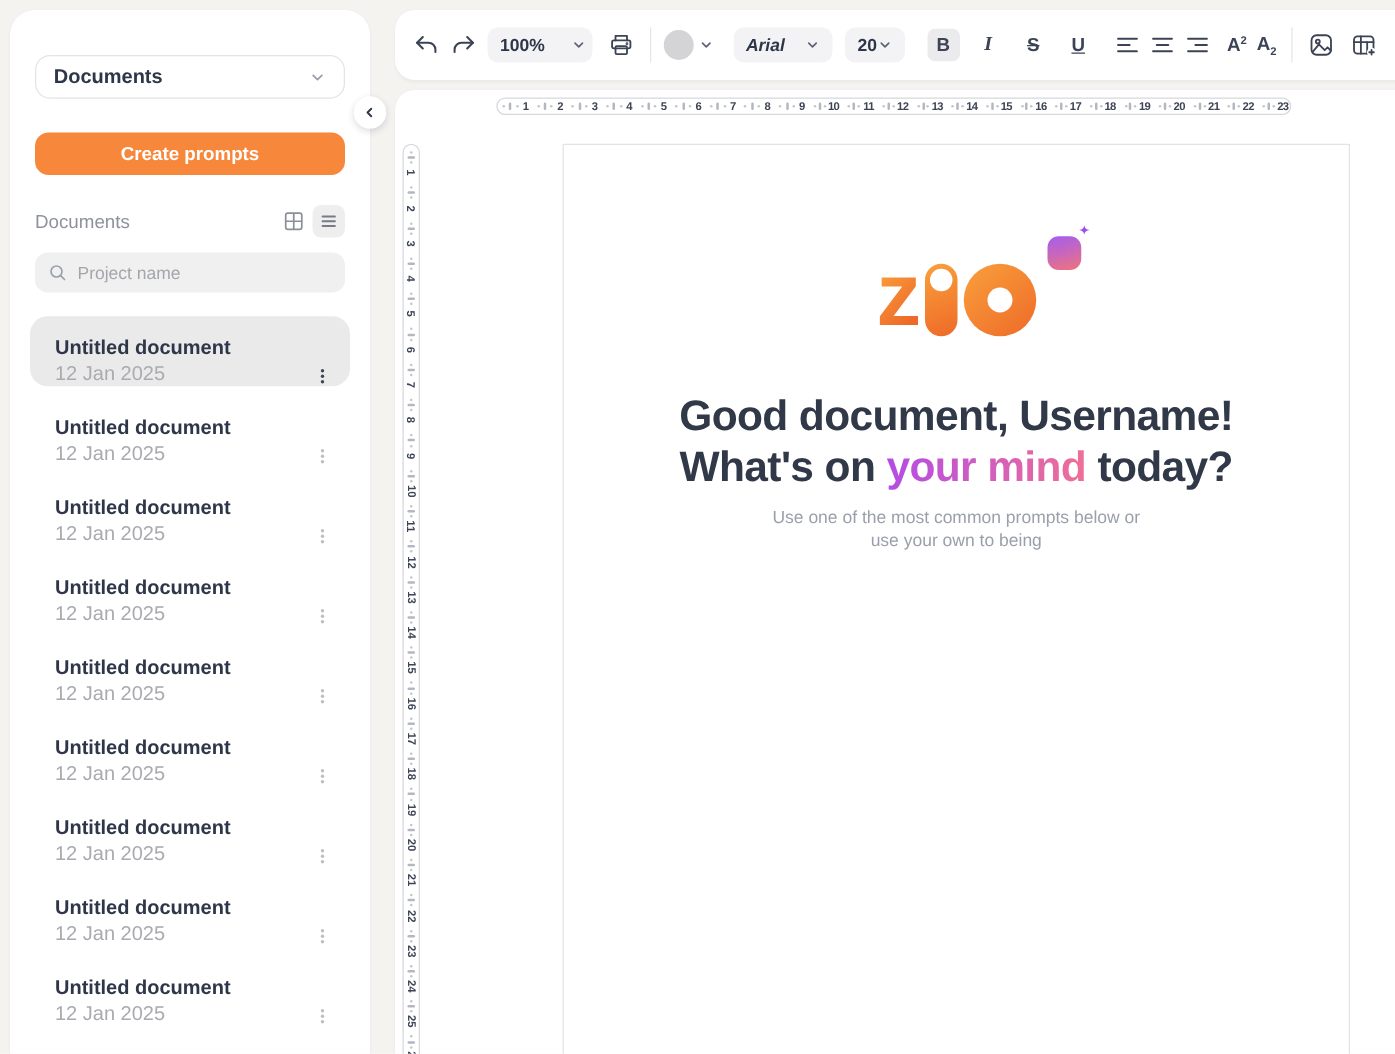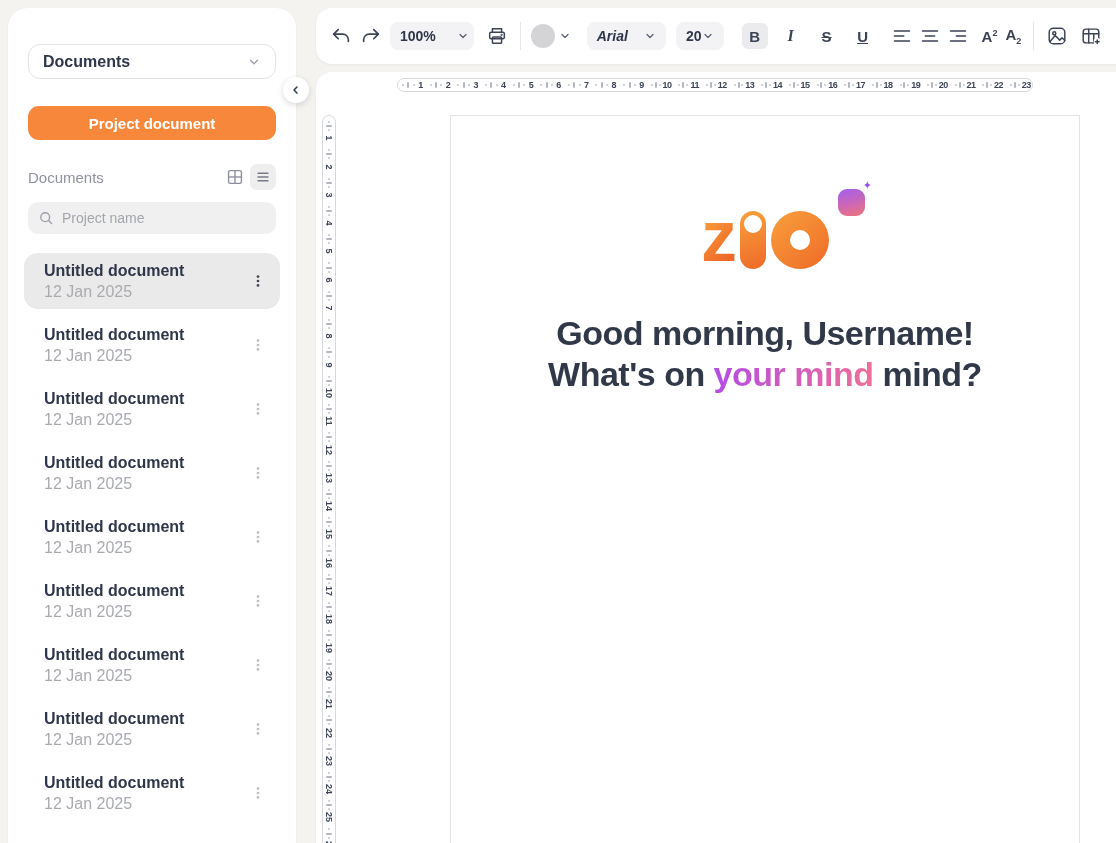--- a/index.html
+++ b/index.html
@@ -36,21 +36,21 @@
   .section-label{font-size:15px;color:var(--gray-label);flex:1;}
   .view-btn{width:26px;height:26px;border-radius:7px;display:flex;align-items:center;justify-content:center;}
   .view-btn.active{background:#efeeee;}
   .view-btn + .view-btn{margin-left:2px;}
   .search-box{margin:12px 20px 0;height:32px;background:#f1f0f0;border-radius:10px;
     display:flex;align-items:center;padding:12px 10px;}
   .search-box input{border:none;outline:none;background:transparent;font-size:14px;color:var(--navy);
     margin-left:8px;width:190px;}
   .search-box input::placeholder{color:#a3a6ad;}
   .doc-list{margin:19px 16px 0;}
-  .doc-item{height:56px;margin-bottom:8px;border-radius:14px;display:flex;align-items:center;
+  .doc-item{height:56px;margin-bottom:8px;border-radius:14px;display:flex;align-items:flex-end;
     padding:0 14px 0 20px;cursor:pointer;}
   .doc-item.selected{background:#ebeaea;}
   .doc-item-text{flex:1;}
   .doc-title{font-size:16px;font-weight:700;color:var(--navy);line-height:19px;}
   .doc-date{font-size:16px;color:var(--date-gray);margin-top:3px;}
   .kebab{color:#bcbec4;display:flex;align-items:center;}
   .doc-item.selected .kebab{color:#3f4553;}
 
   
   .collapse-btn{position:absolute;left:283px;top:77px;width:26px;height:26px;border-radius:50%;
@@ -129,21 +129,21 @@
 <aside class="sidebar">
   <div class="collection-select">
     <span class="lbl">Documents</span>
     <span>
       <svg width="14" height="14" viewBox="0 0 24 24" fill="none" stroke="#9aa0aa" stroke-width="2.4" stroke-linecap="round" stroke-linejoin="round">
           <polyline points="6 9 12 15 18 9"></polyline>
         </svg>
     </span>
   </div>
 
-  <button class="create-btn">Project document</button>
+  <button class="create-btn">Create prompts</button>
 
   <div class="section-row">
     <span class="section-label">Documents</span>
     <span class="view-btn">
       <svg width="18" height="18" viewBox="0 0 21 21" fill="none" stroke="#8a8f9a" stroke-width="1.6">
           <rect x="3" y="3" width="15" height="15" rx="2"></rect>
           <line x1="10.5" y1="3" x2="10.5" y2="18"></line>
           <line x1="3" y1="10.5" x2="18" y2="10.5"></line>
         </svg>
     </span>
@@ -729,18 +729,22 @@
       <span class="logo-o">
           <span class="logo-o-hole"></span>
         </span>
       <span class="ai-badge">
         <span class="ai-badge-inner">AI</span>
         <span class="sparkle">✦</span>
       </span>
     </div>
 
     <div class="greeting">
-      <div>Good morning, Username!</div>
-      <div><span>What's on </span><span class="grad-text">your mind</span><span> mind?</span></div>
-    </div>
-
+      <div>Good document, Username!</div>
+      <div><span>What's on </span><span class="grad-text">your mind</span><span> today?</span></div>
+    </div>
+
+    <div class="subtitle">
+      <div>Use one of the most common prompts below or</div>
+      <div>use your own to being</div>
+    </div>
   </div>
 </div>
 
 </body></html>

